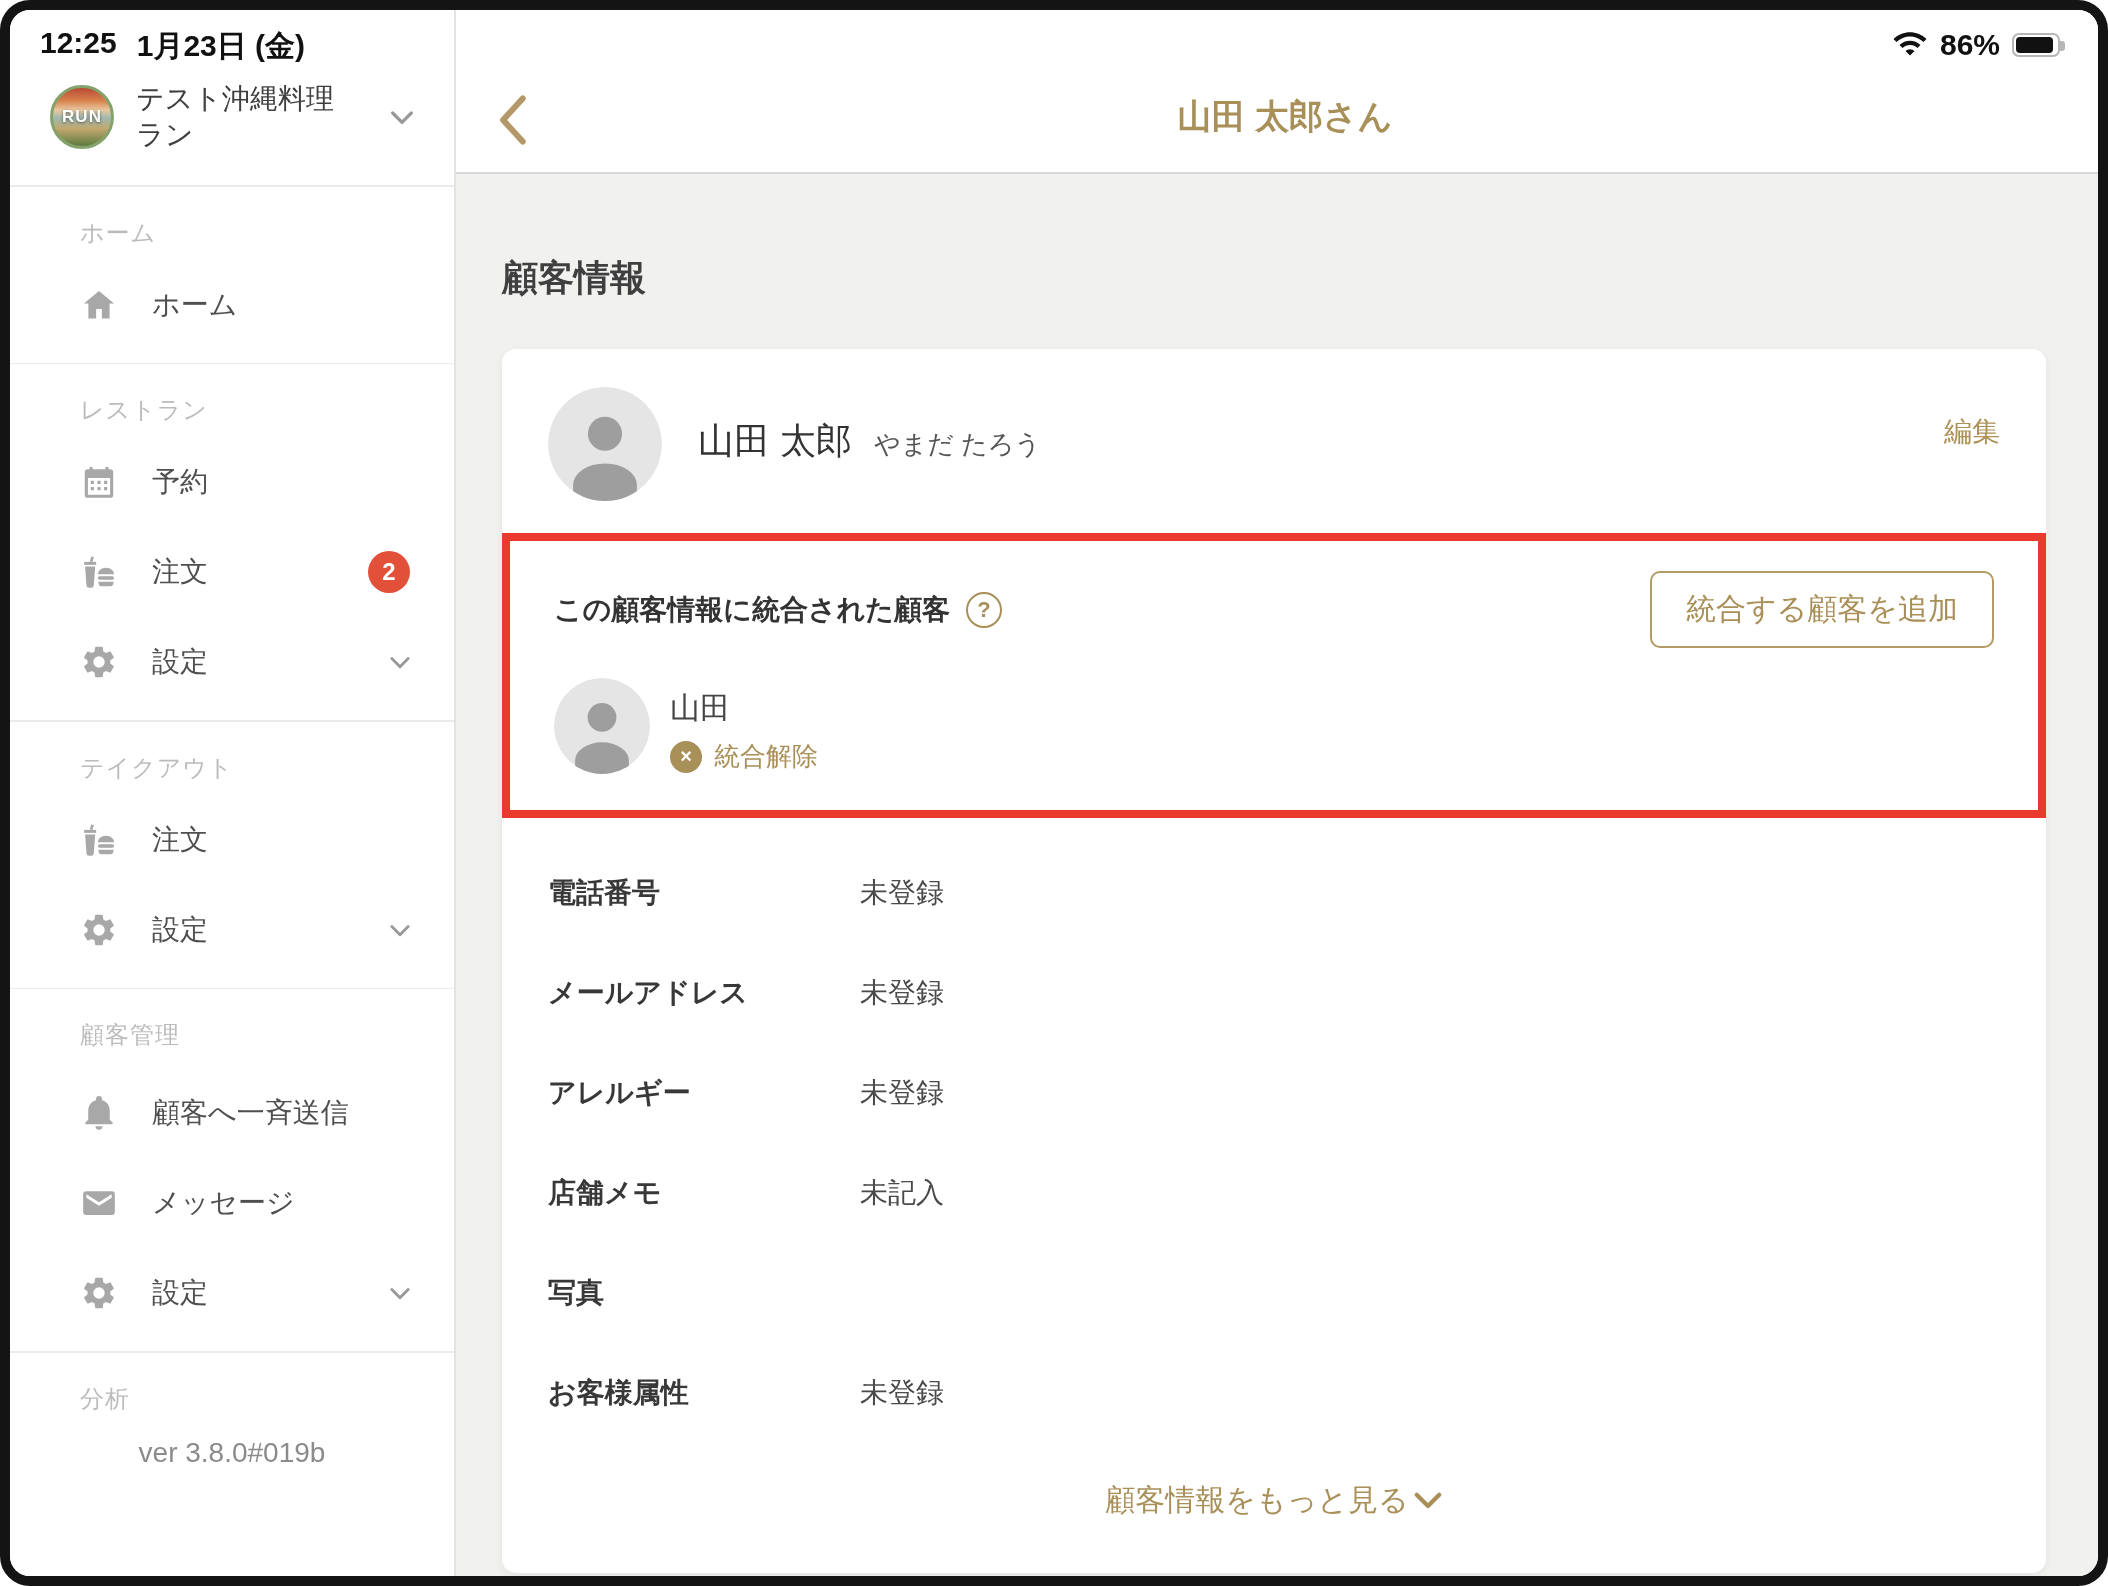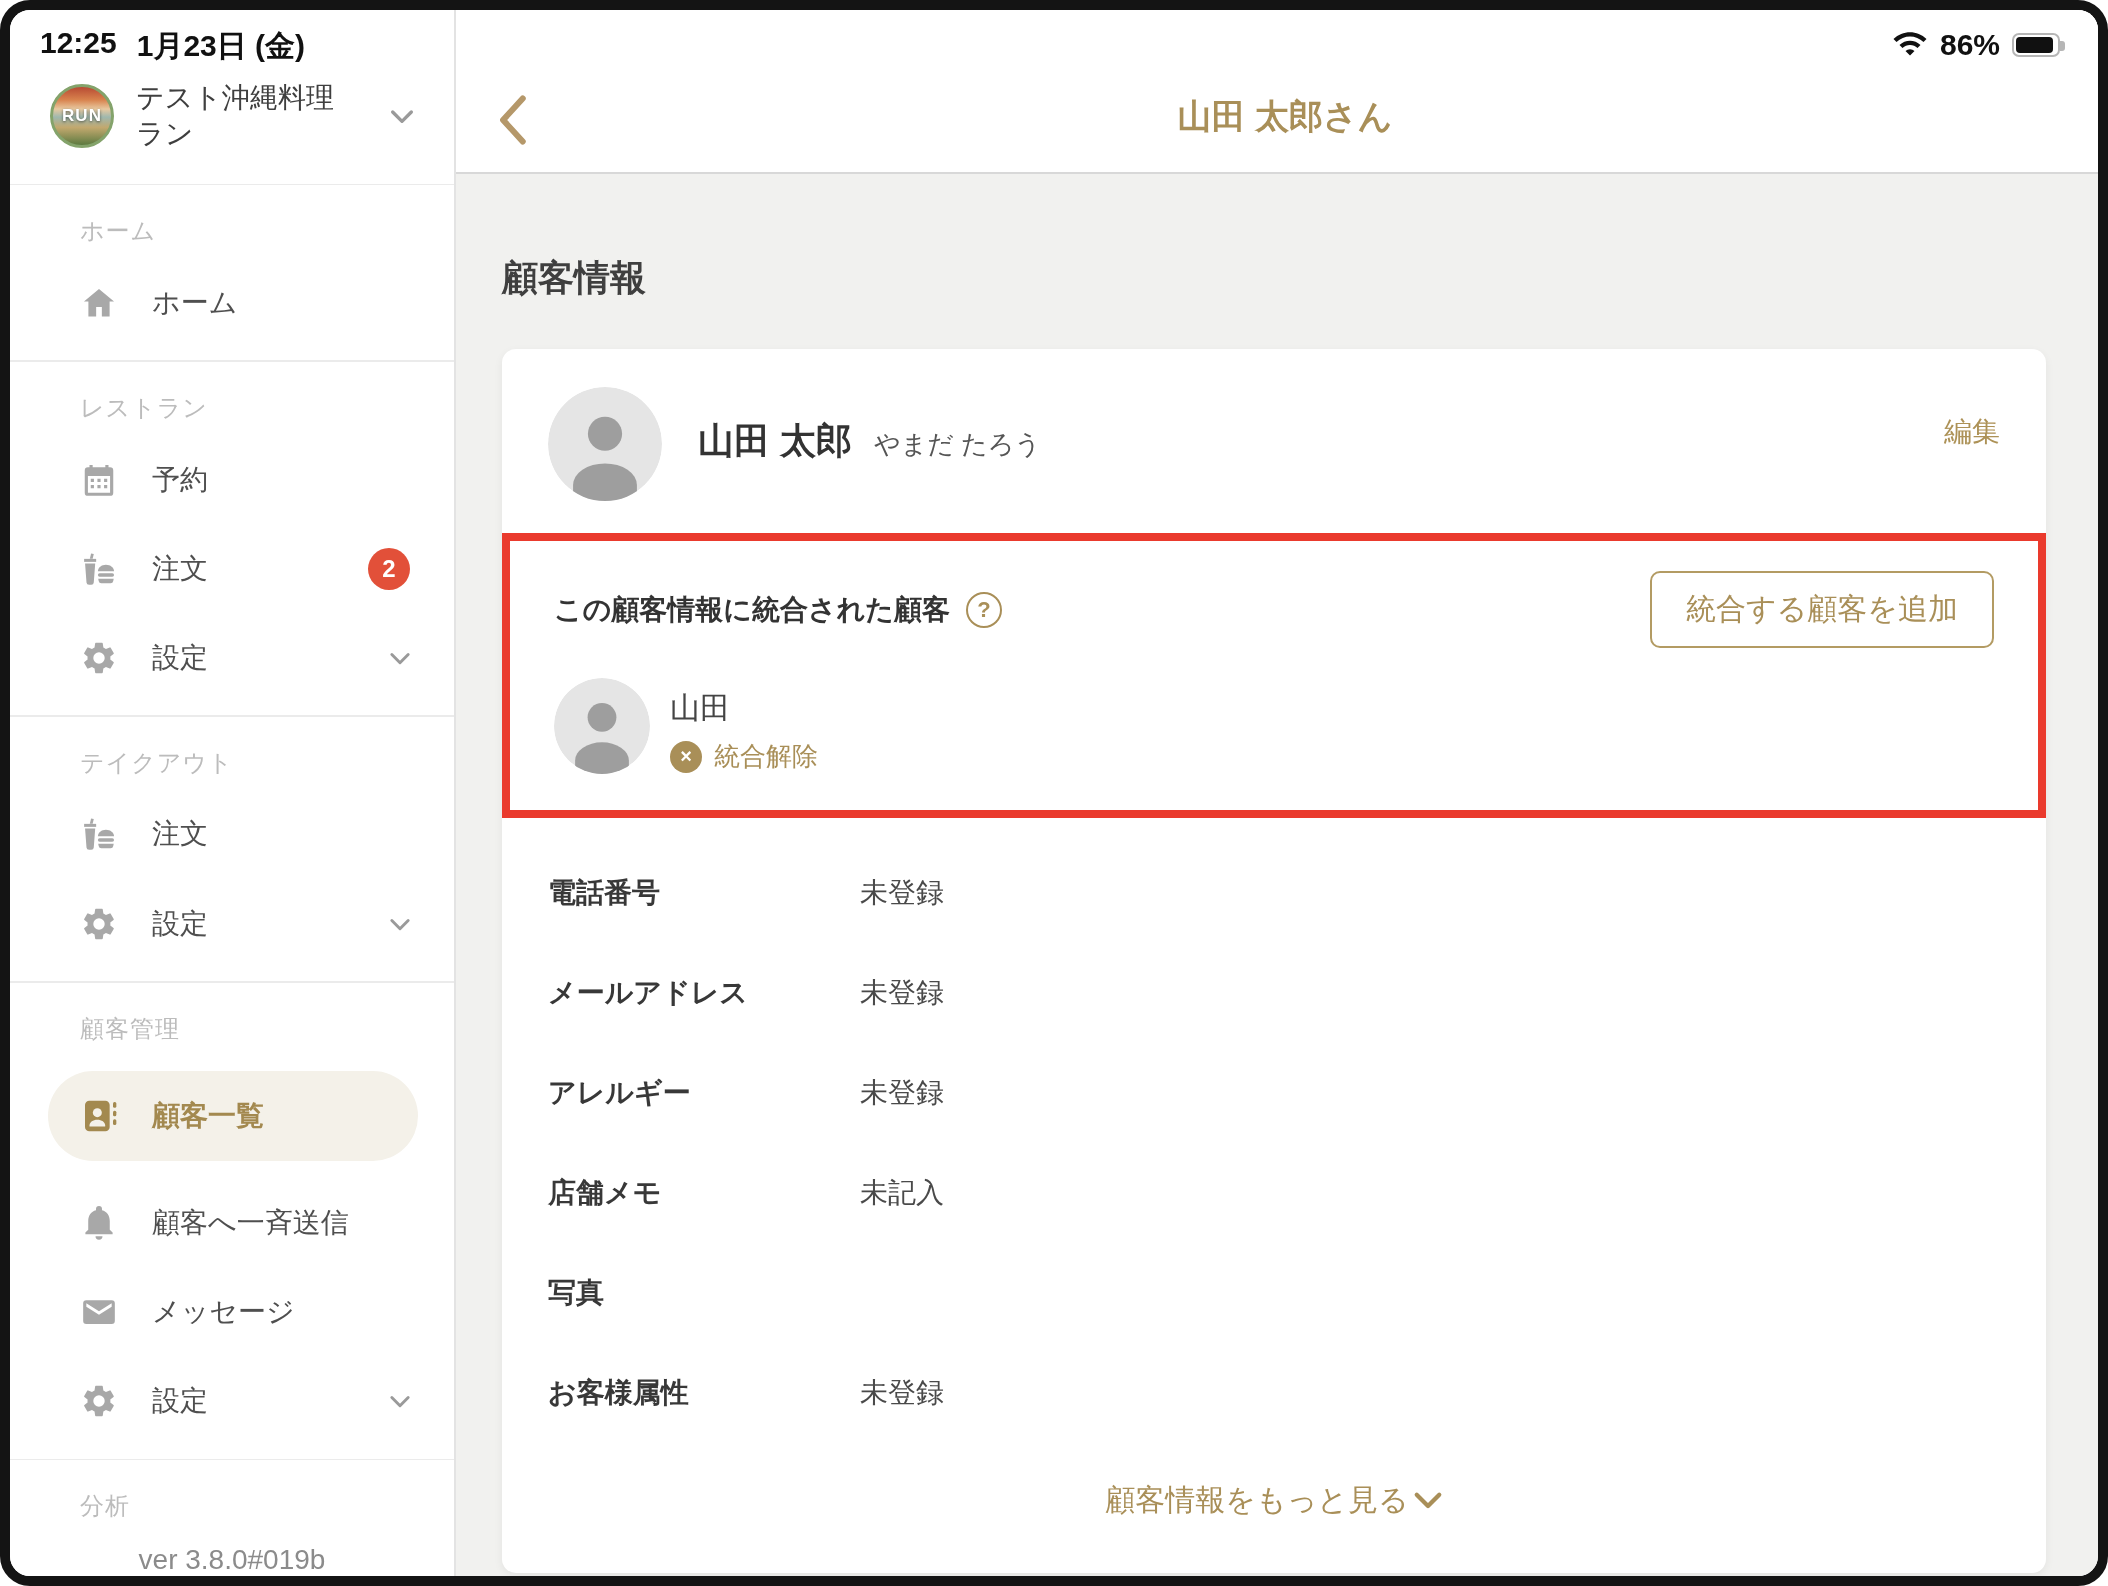--- a/index.html
+++ b/index.html
@@ -51,21 +51,21 @@
 
   .content { flex:1; padding:0 52px 0 46px; overflow:hidden; }
   .h2 { margin-top:80px; font-size:36px; font-weight:700; color:#3f3f3f; }
 
   .card { margin-top:46px; background:#fff; border-radius:14px; box-shadow:0 3px 10px rgba(0,0,0,.06); }
   .card-head { display:flex; padding:38px 46px 32px; }
   .avatar { border-radius:50%; overflow:hidden; flex-shrink:0; }
   .av-lg { width:114px; height:114px; }
   .av-sm { width:96px; height:96px; }
   .name-wrap { display:flex; align-items:baseline; margin-left:36px; margin-top:30px; }
-  .cust-name { font-size:36px; font-weight:700; color:#333; }
+  .cust-name { font-size:36px; font-weight:400; color:#333; }
   .cust-kana { font-size:26px; color:#555; margin-left:22px; }
   .edit-link { margin-left:auto; margin-top:26px; font-size:28px; color:#ad9257; cursor:pointer; }
 
   .merge-box { border:8px solid #ea3a2d; padding:30px 44px 36px; }
   .merge-head { display:flex; align-items:center; }
   .merge-title { font-size:28px; font-weight:700; color:#333; }
   .q-icon { margin-left:16px; width:36px; height:36px; border:2.5px solid #a98f58; border-radius:50%;
             color:#a98f58; font-size:22px; font-weight:700; display:flex; align-items:center;
             justify-content:center; cursor:pointer; }
   .add-btn { margin-left:auto; border:2.5px solid #b39b63; border-radius:10px; background:#fff;
@@ -169,31 +169,20 @@
           <path d="M19.14 12.94c.04-.31.06-.62.06-.94s-.02-.63-.06-.94l2.03-1.58a.5.5 0 00.12-.64l-1.92-3.32a.5.5 0 00-.61-.22l-2.39.96a7.3 7.3 0 00-1.62-.94l-.36-2.54a.5.5 0 00-.5-.42h-3.84a.5.5 0 00-.5.42l-.36 2.54c-.59.24-1.13.56-1.62.94l-2.39-.96a.5.5 0 00-.61.22L2.65 8.84a.5.5 0 00.12.64l2.03 1.58c-.04.31-.06.63-.06.94s.02.63.06.94l-2.03 1.58a.5.5 0 00-.12.64l1.92 3.32c.14.24.42.34.61.22l2.39-.96c.49.38 1.03.7 1.62.94l.36 2.54c.04.24.25.42.5.42h3.84c.25 0 .46-.18.5-.42l.36-2.54c.59-.24 1.13-.56 1.62-.94l2.39.96c.23.09.47 0 .61-.22l1.92-3.32a.5.5 0 00-.12-.64l-2.03-1.58zM12 15.6a3.6 3.6 0 110-7.2 3.6 3.6 0 010 7.2z"></path>
         </svg>
       <span class="lbl">設定</span>
       <svg class="chev-down" width="28" height="28" viewBox="0 0 24 24">
           <path class="stroke-g" d="M5 9l7 7 7-7"></path>
         </svg>
     </div>
 
     <div class="sb-divider"></div>
     <div class="sb-label">顧客管理</div>
-    <div class="sb-pill">
-      <svg class="icn" viewBox="0 0 24 24">
-          <rect x="3" y="2.8" width="14.8" height="18.4" rx="2.6"></rect>
-          <circle cx="10.4" cy="10" r="2.7" fill="#f4f1e9"></circle>
-          <path d="M5.7 17.7c0-2.1 2.1-3.5 4.7-3.5s4.7 1.4 4.7 3.5v.6H5.7z" fill="#f4f1e9"></path>
-          <rect x="19.8" y="3.6" width="2" height="3.4" rx=".9"></rect>
-          <rect x="19.8" y="8.8" width="2" height="3.4" rx=".9"></rect>
-          <rect x="19.8" y="14" width="2" height="3.4" rx=".9"></rect>
-        </svg>
-      <span class="lbl">顧客一覧</span>
-    </div>
     <div class="sb-item">
       <svg class="icn" viewBox="0 0 24 24">
           <path d="M12 22.5a2.2 2.2 0 002.2-2.2H9.8A2.2 2.2 0 0012 22.5zm6.8-6.3v-5.4c0-3.3-1.8-6.1-4.9-6.8v-.8a1.9 1.9 0 10-3.8 0v.8c-3.1.7-4.9 3.4-4.9 6.8v5.4L3.4 18v1.1h17.2V18l-1.8-1.8z"></path>
         </svg>
       <span class="lbl">顧客へ一斉送信</span>
     </div>
     <div class="sb-item">
       <svg class="icn" viewBox="0 0 24 24">
           <path d="M20 4.5H4a2 2 0 00-2 2v11a2 2 0 002 2h16a2 2 0 002-2v-11a2 2 0 00-2-2zm0 4.2l-8 5-8-5V6.5l8 5 8-5v2.2z"></path>
         </svg>

